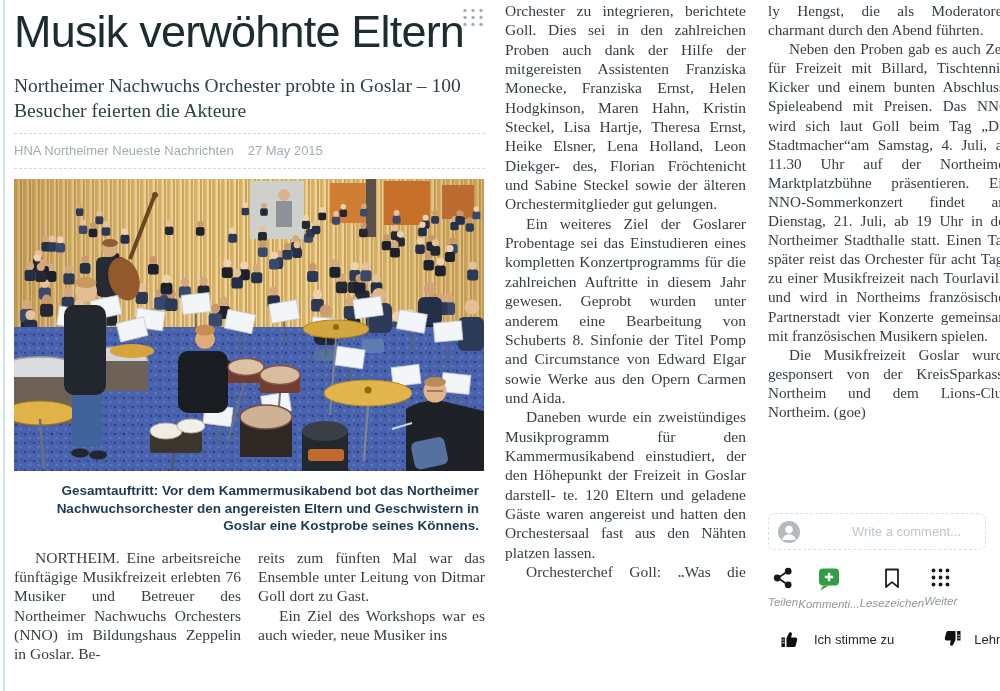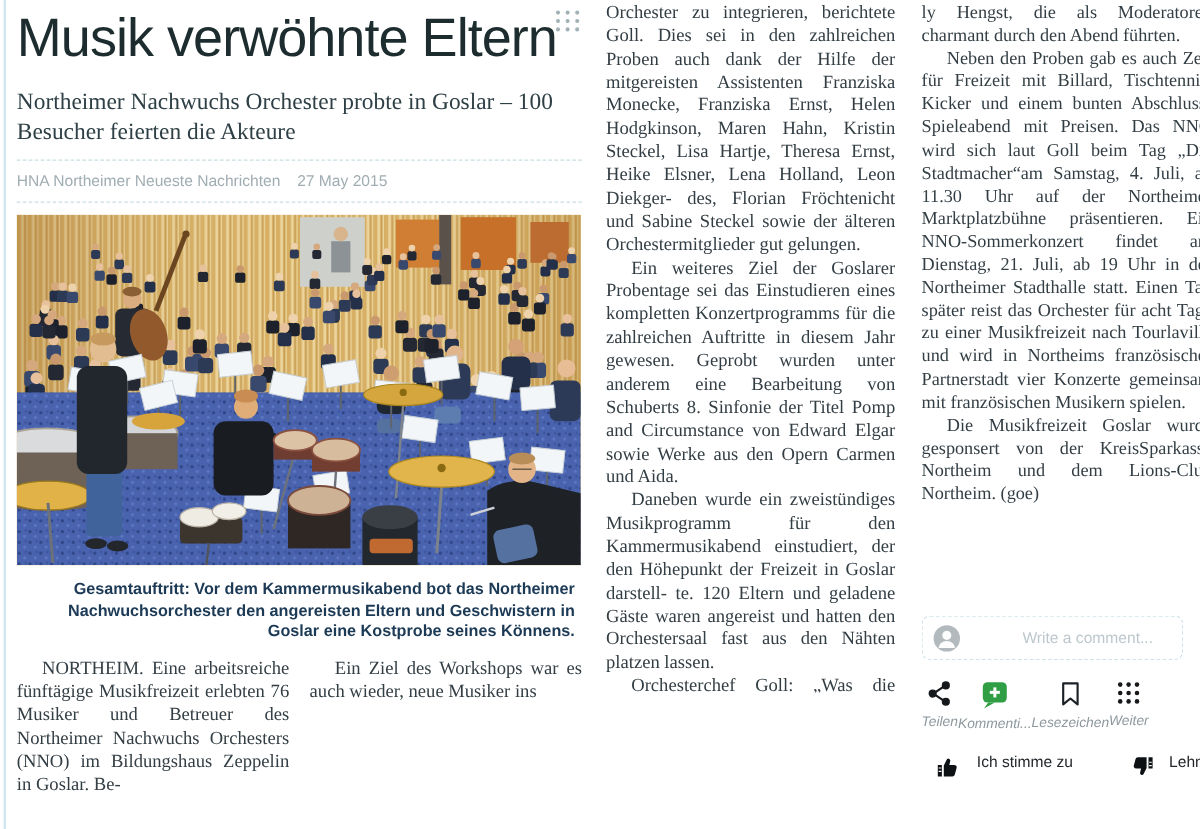--- a/index.html
+++ b/index.html
@@ -45,21 +45,21 @@
       overflow:hidden;}
   .comment-input{border:none;outline:none;flex:1;font-size:13px;color:#404040;
       font-family:"Liberation Sans",sans-serif;background:transparent;min-width:0;margin-left:40px;}
   .comment-input::placeholder{color:#bdc8cd;}
 
   .actions{margin-top:17px;width:226px;display:flex;justify-content:flex-start;font-style:italic;}
   .action{display:flex;flex-direction:column;align-items:center;gap:7px;cursor:pointer;}
   .action .lbl{font-size:11.5px;color:#8d989d;white-space:nowrap;}
 
   .votes{margin-top:17px;display:flex;gap:44px;padding-left:10px;}
-  .vote{display:flex;gap:10px;cursor:pointer;}
+  .vote{display:flex;align-items:center;gap:10px;cursor:pointer;}
   .vote .lbl{font-size:13px;color:#23282c;white-space:nowrap;}
 
   .grid-dots{position:absolute;left:461px;top:7px;cursor:pointer;}
 </style>
 </head>
 <body>
 
 <div id="app">
   <div class="edge-line"></div>
 
@@ -448,20 +448,21 @@
       </svg>
     </div>
 
     <div class="caption">Gesamtauftritt: Vor dem Kammermusikabend bot das Northeimer Nachwuchsorchester den angereisten Eltern und Geschwistern in Goslar eine Kostprobe seines Könnens.</div>
 
     <div class="twocol">
       <div class="subcol serif-col">
           <p class="para indent">NORTHEIM. Eine arbeitsreiche fünftägige Musikfreizeit erlebten 76 Musiker und Betreuer des Northeimer Nachwuchs Orchesters (NNO) im Bildungshaus Zeppelin in Goslar. Be-</p>
         </div>
       <div class="subcol serif-col">
+          <p class="para">reits zum fünften Mal war das Ensemble unter Leitung von Ditmar Goll dort zu Gast.</p>
           <p class="para indent">Ein Ziel des Workshops war es auch wieder, neue Musiker ins</p>
         </div>
     </div>
   </div>
 
   <div class="col-mid serif-col">
       <p class="para">Orchester zu integrieren, berichtete Goll. Dies sei in den zahlreichen Proben auch dank der Hilfe der mitgereisten Assistenten Franziska Monecke, Franziska Ernst, Helen Hodgkinson, Maren Hahn, Kristin Steckel, Lisa Hartje, Theresa Ernst, Heike Elsner, Lena Holland, Leon Diekger- des, Florian Fröchtenicht und Sabine Steckel sowie der älteren Orchestermitglieder gut gelungen.</p>
       <p class="para indent">Ein weiteres Ziel der Goslarer Probentage sei das Einstudieren eines kompletten Konzertprogramms für die zahlreichen Auftritte in diesem Jahr gewesen. Geprobt wurden unter anderem eine Bearbeitung von Schuberts 8. Sinfonie der Titel Pomp and Circumstance von Edward Elgar sowie Werke aus den Opern Carmen und Aida.</p>
       <p class="para indent">Daneben wurde ein zweistündiges Musikprogramm für den Kammermusikabend einstudiert, der den Höhepunkt der Freizeit in Goslar darstell- te. 120 Eltern und geladene Gäste waren angereist und hatten den Orchestersaal fast aus den Nähten platzen lassen.</p>
       <p class="para indent">Orchesterchef Goll: „Was die Musiker nach zwei Tagen harter Probenarbeit auf der Bühne zeigten, war eindrucksvoll.“Als Lohn winkten stürmischer Applaus der Gäste sowie selbstgebackene Notenschlüssel von Maren Hahn, Anje Dernedde und Sal-</p>

